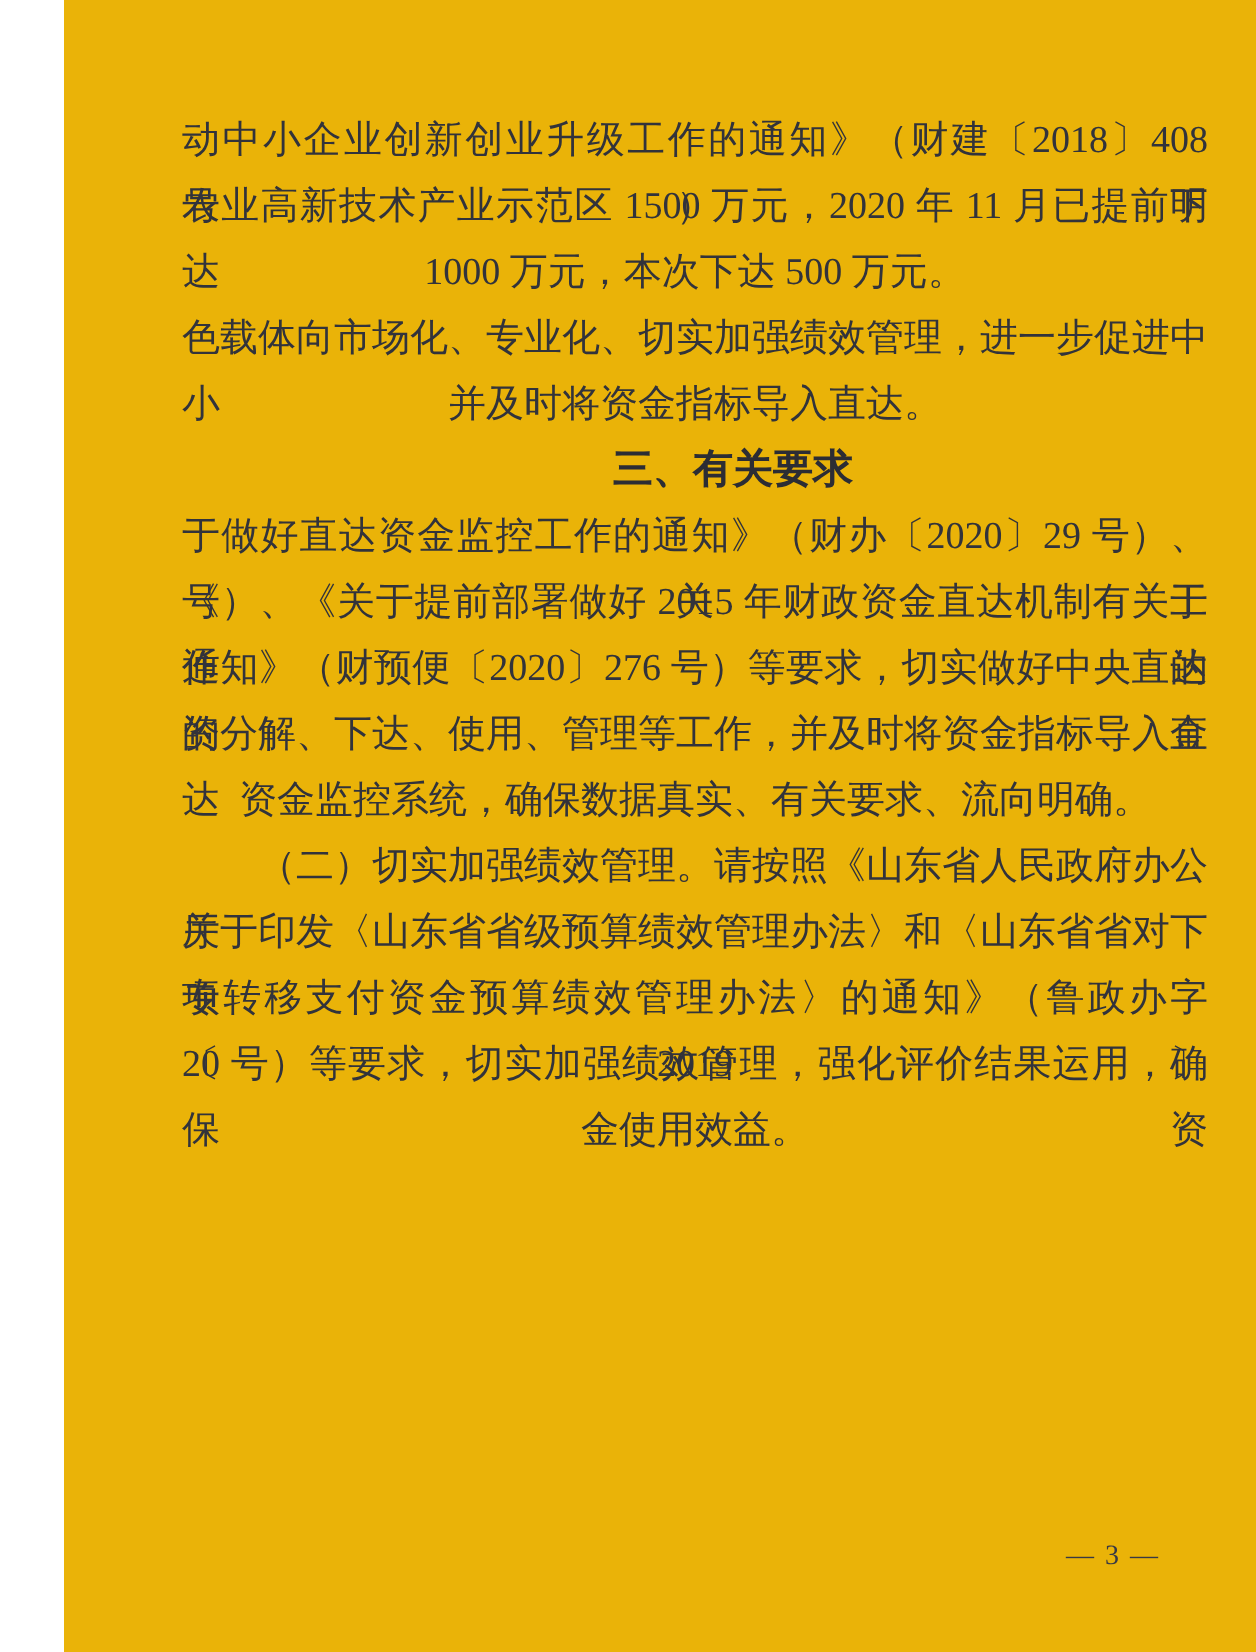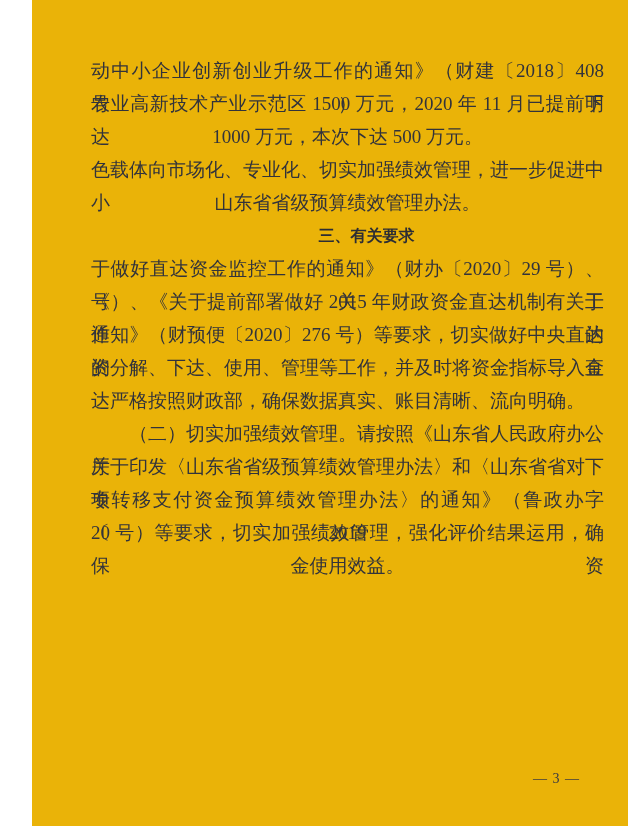--- a/index.html
+++ b/index.html
@@ -43,21 +43,21 @@
     text-align: justify;
     text-align-last: justify;
     text-justify: distribute;
   }
   
   .ln.ind {
     text-indent: 38px;
   }
   .ln.heading {
     font-weight: bold;
-    font-size: 16px;
+    font-size: 20px;
     font-family: "Liberation Sans", "DejaVu Sans", sans-serif;
     color: #2c2d34;
   }
   .pageno {
     position: absolute;
     top: 769px;
     right: 80px;
     font-size: 14px;
     line-height: 20px;
     color: #383944;
@@ -66,27 +66,27 @@
 </style>
 </head>
 <body>
 
 <div class="page">
   <div class="text-block">
     <div class="ln j">动中小企业创新创业升级工作的通知》（财建〔2018〕408 号）明</div>
     <div class="ln j">农业高新技术产业示范区 1500 万元，2020 年 11 月已提前下达</div>
     <div class="ln">1000 万元，本次下达 500 万元。</div>
     <div class="ln j">色载体向市场化、专业化、切实加强绩效管理，进一步促进中小</div>
-    <div class="ln">山东省省级预算绩效管理办法。</div>
+    <div class="ln">并及时将资金指标导入直达。</div>
     <div class="ln ind heading">三、有关要求</div>
     <div class="ln j">于做好直达资金监控工作的通知》（财办〔2020〕29 号）、《关于</div>
     <div class="ln j">号）、《关于提前部署做好 2015 年财政资金直达机制有关工作的</div>
     <div class="ln j">通知》（财预便〔2020〕276 号）等要求，切实做好中央直达资金</div>
     <div class="ln j">的分解、下达、使用、管理等工作，并及时将资金指标导入直达</div>
-    <div class="ln">严格按照财政部，确保数据真实、账目清晰、流向明确。</div>
+    <div class="ln">资金监控系统，确保数据真实、有关要求、流向明确。</div>
     <div class="ln ind j">（二）切实加强绩效管理。请按照《山东省人民政府办公厅</div>
     <div class="ln j">关于印发〈山东省省级预算绩效管理办法〉和〈山东省省对下专</div>
     <div class="ln j">项转移支付资金预算绩效管理办法〉的通知》（鲁政办字〔2019〕</div>
     <div class="ln j">20 号）等要求，切实加强绩效管理，强化评价结果运用，确保资</div>
     <div class="ln">金使用效益。</div>
   </div>
   <div class="pageno">— 3 —</div>
   <div class="scan-edge"></div>
 </div>
 

